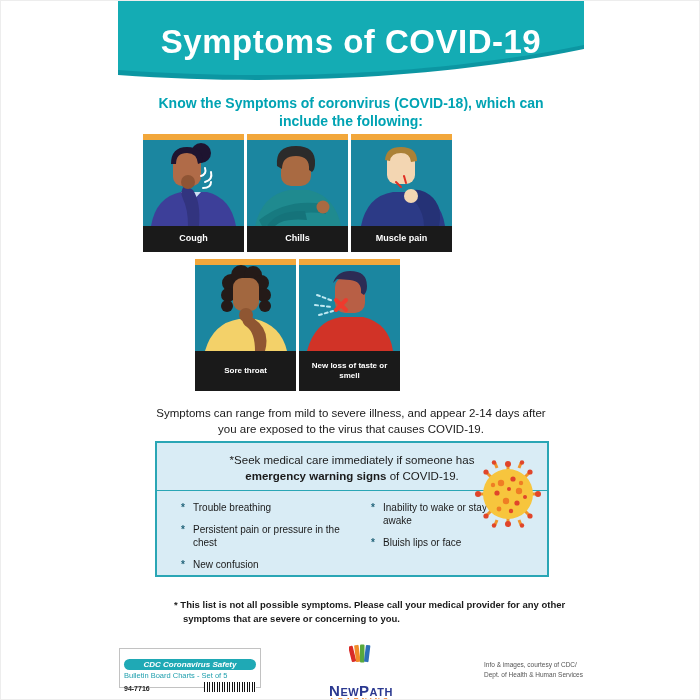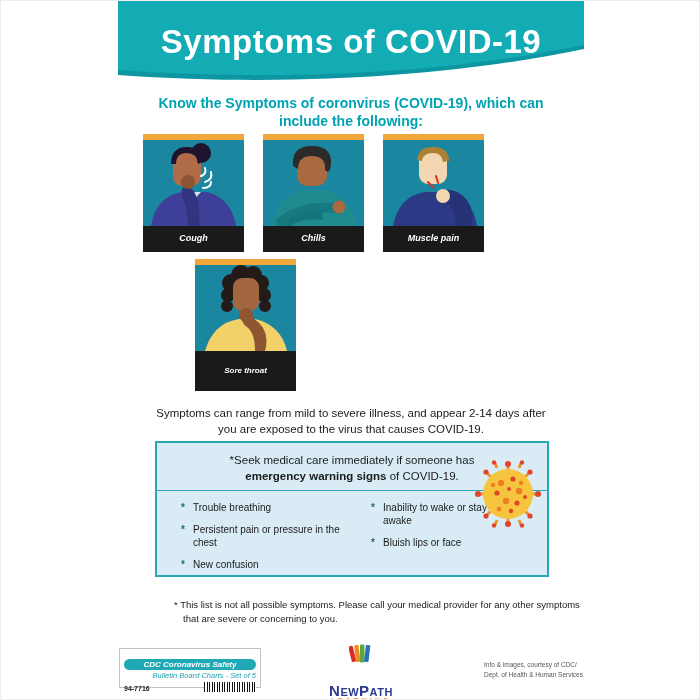--- a/index.html
+++ b/index.html
@@ -10,21 +10,21 @@
   
   .banner{position:absolute;left:117px;top:0;width:466px;height:88px;}
   .banner svg{display:block;}
   .banner-title{position:absolute;left:0;top:22px;width:466px;text-align:center;
         color:#fff;font-size:33px;font-weight:bold;letter-spacing:.5px;}
 
   .subtitle{position:absolute;left:144px;top:93px;width:412px;text-align:center;
         color:#00a3b3;font-weight:bold;font-size:14px;line-height:1.3;}
 
   
-  .cards-row{position:absolute;display:flex;gap:19px;font-style:italic;}
+  .cards-row{position:absolute;display:flex;gap:3px;}
   .row1{left:142px;top:133px;}
   .row2{left:194px;top:258px;}
   .card{width:101px;display:flex;flex-direction:column;}
   .card-accent{height:6px;background:#f2a73b;}
   .card-art{height:86px;background:#1b86a0;overflow:hidden;}
   .card-label{background:#1a1a1a;color:#fff;font-weight:bold;text-align:center;
         display:flex;align-items:center;justify-content:center;line-height:1.25;}
   .row1 .card-label{height:26px;font-size:9px;}
   .row2 .card-label{height:40px;font-size:8px;padding:0 4px;}
 
@@ -44,29 +44,29 @@
   .bullet-col{position:absolute;top:0;}
   .col-left{left:24px;width:178px;}
   .col-right{left:214px;width:128px;}
   .bullet-item{position:relative;padding-left:12px;color:#1a1a1a;font-size:10px;
         line-height:1.3;margin-bottom:9px;}
   .bullet-item .marker{position:absolute;left:0;top:0;color:#23647a;font-weight:bold;}
   .virus{position:absolute;right:4px;top:16px;}
 
   
   .footnote{position:absolute;left:173px;top:597px;width:398px;color:#1a1a1a;
-        font-size:9.5px;line-height:1.45;padding-left:9px;text-indent:-9px;}
+        font-size:9.5px;line-height:1.45;padding-left:9px;text-indent:-9px;font-weight:bold;}
 
   
   .label-box{position:absolute;left:118px;top:647px;width:142px;height:40px;
         background:#fff;border:1px solid #c2c2c2;box-sizing:border-box;
         padding:10px 4px;}
   .label-pill{background:#1fa9b5;border-radius:8px;color:#fff;text-align:center;
         font-size:8px;font-weight:bold;font-style:italic;padding:1px 0;}
-  .label-sub{color:#22a0ae;font-style:italic;font-size:7.5px;text-align:right;
+  .label-sub{color:#22a0ae;font-size:7.5px;text-align:left;
         margin-top:1px;}
   .label-bottom{display:flex;justify-content:space-between;align-items:flex-end;
         margin-top:2px;}
   .label-code{font-size:7px;font-weight:bold;color:#222;}
   .barcode{width:52px;height:10px;
         background:repeating-linear-gradient(90deg,#111 0 1px,#fff 1px 2.6px,
         #111 2.6px 4.2px,#fff 4.2px 5px);}
 
   .brand{position:absolute;left:283px;top:641px;width:154px;text-align:center;}
   .brand-row{display:flex;align-items:center;gap:15px;flex-direction:column;}
@@ -86,21 +86,21 @@
 <div class="page">
 
   <div class="banner">
     <svg width="466" height="88" viewBox="0 0 466 88">
       <path d="M0 0 H466 V48 C360 70 200 88 0 74 Z" fill="#0c96a2"></path>
       <path d="M0 0 H466 V44 C360 66 200 83 0 69 Z" fill="#14acb4"></path>
     </svg>
     <div class="banner-title">Symptoms of COVID-19</div>
   </div>
 
-  <div class="subtitle">Know the Symptoms of coronvirus (COVID-19), which can include the following:</div>
+  <div class="subtitle">Know the Symptoms of coronvirus (COVID-18), which can include the following:</div>
 
   <div class="cards-row row1">
 
     <div class="card">
       <div class="card-accent"></div>
       <div class="card-art">
         <svg width="101" height="86" viewBox="0 0 101 86">
           <circle cx="58" cy="13" r="10" fill="#1e1430"></circle>
           <rect x="30" y="12" width="28" height="34" rx="9" fill="#b06b48"></rect>
           <path d="M28 24 q0-17 16-17 q16 0 16 15 l-5 2 q-1-11-11-11 q-11 0-11 11 Z" fill="#1e1430"></path>
@@ -173,20 +173,40 @@
           </g>
           <rect x="38" y="13" width="26" height="33" rx="9" fill="#a2673f"></rect>
           <path d="M10 86 Q18 58 44 54 L60 54 Q86 60 92 86 Z" fill="#f3d169"></path>
           <path d="M70 86 Q76 64 58 53 L50 50 Q44 56 52 62 Q60 68 60 86 Z" fill="#8f5632"></path>
           <circle cx="51" cy="50" r="7" fill="#8f5632"></circle>
         </svg>
       </div>
       <div class="card-label">Sore throat</div>
     </div>
 
+    <div class="card">
+      <div class="card-accent"></div>
+      <div class="card-art">
+        <svg width="101" height="86" viewBox="0 0 101 86">
+          <rect x="36" y="12" width="30" height="36" rx="10" fill="#b85f45"></rect>
+          <path d="M34 18 q4-12 17-12 q17 0 17 15 q0 6-3 9 l-3-2 q1-12-11-13 l-13-1 Z" fill="#2c2c55"></path>
+          <path d="M8 86 Q16 56 42 52 L64 52 Q90 58 94 86 Z" fill="#d13327"></path>
+          <g stroke="#bfe9f2" stroke-width="2" stroke-dasharray="3 3" stroke-linecap="round">
+            <path d="M18 30 L34 36"></path>
+            <path d="M16 40 L32 42"></path>
+            <path d="M20 50 L34 46"></path>
+          </g>
+          <g stroke="#ef3a2d" stroke-width="4" stroke-linecap="round">
+            <path d="M37 35 l10 10"></path>
+            <path d="M47 35 l-10 10"></path>
+          </g>
+        </svg>
+      </div>
+      <div class="card-label">New loss of taste or smell</div>
+    </div>
 
   </div>
 
   <div class="range-text">Symptoms can range from mild to severe illness, and appear 2-14 days after you are exposed to the virus that causes COVID-19.</div>
 
   <div class="warning-box">
     <div class="warning-header">
       <span style="display:block">*Seek medical care immediately if someone has</span>
       <span>
         <span class="bold">emergency warning signs</span><span> of COVID-19.</span>

